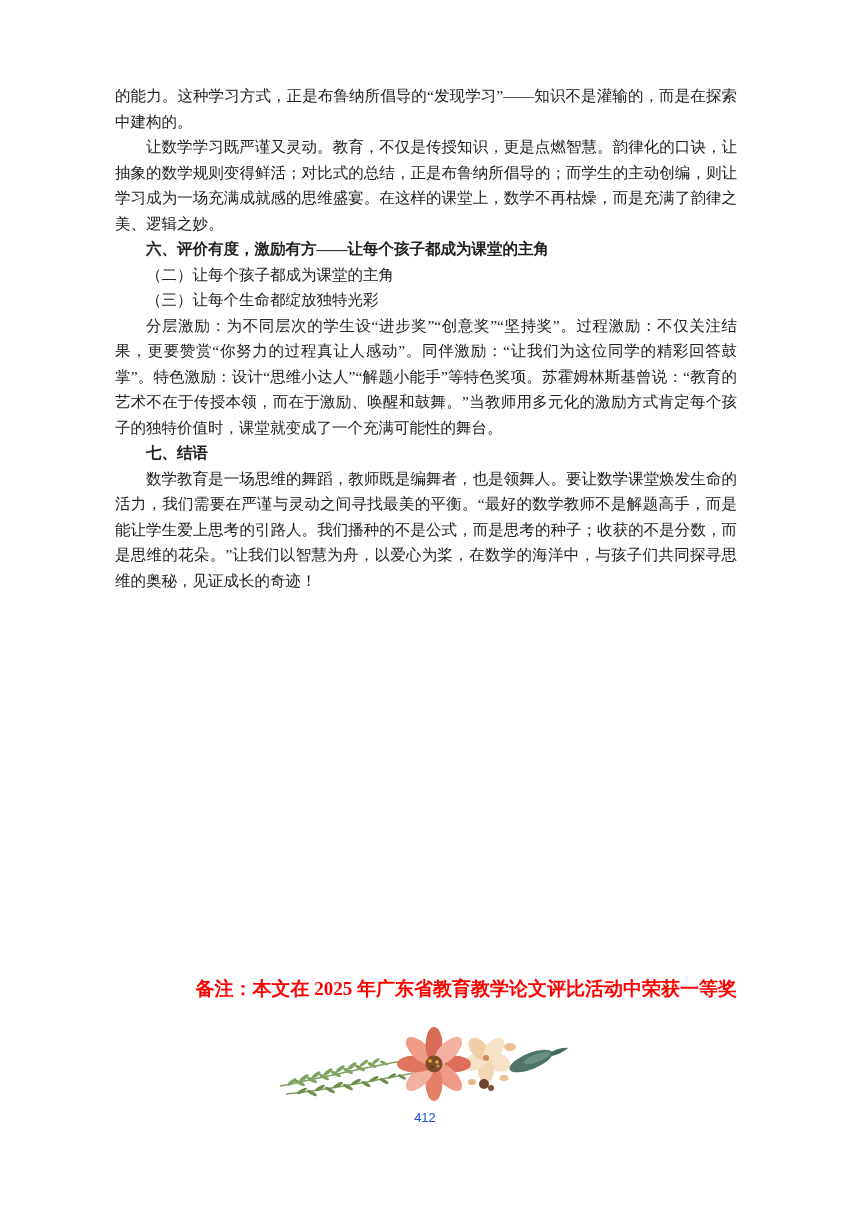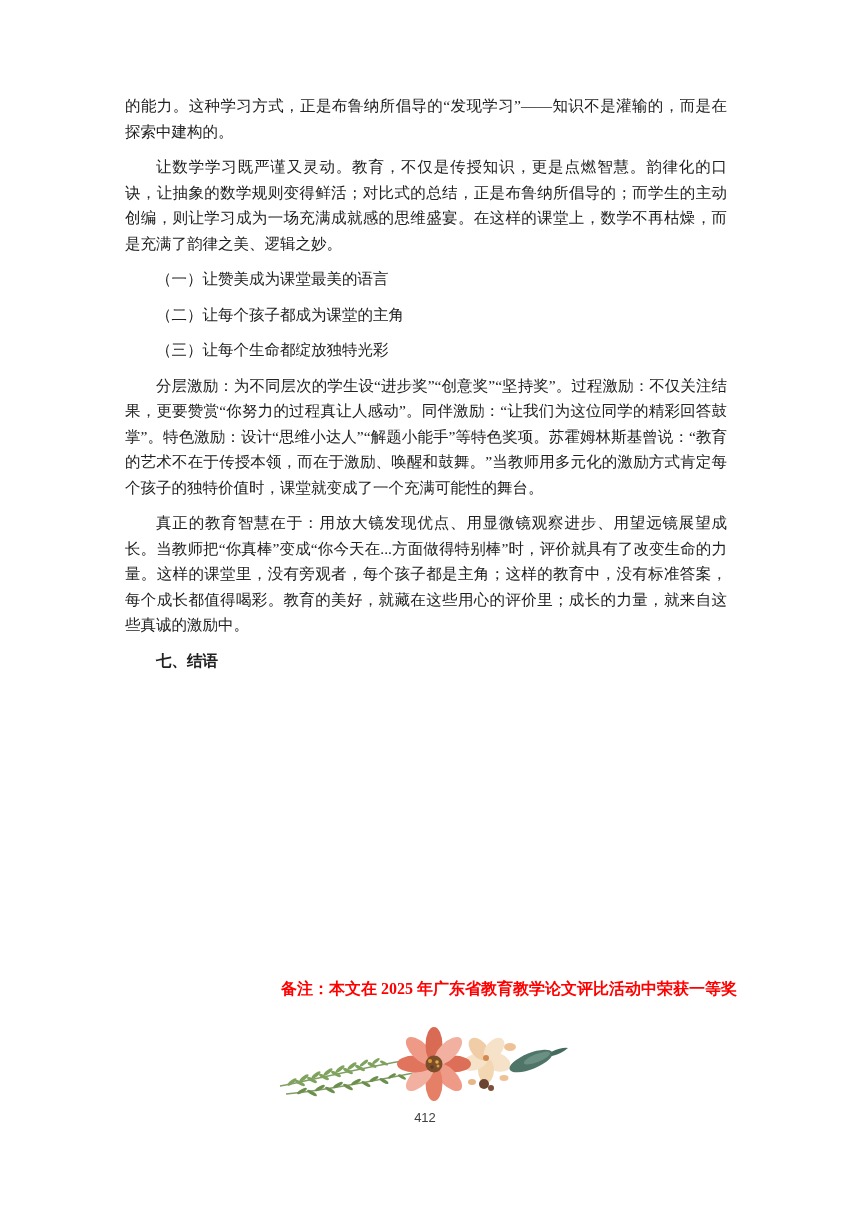--- a/index.html
+++ b/index.html
@@ -15,74 +15,74 @@
     overflow: hidden;
     font-family: "Liberation Serif", "DejaVu Serif", serif;
   }
   .content {
     position: absolute;
     left: 115px;
     top: 83px;
     width: 622px;
   }
   .content p {
-    margin: 10px;
+    margin: 0;
     font-size: 15.5px;
     line-height: 25.5px;
     color: #212121;
     text-align: justify;
     text-indent: 2em;
     word-break: break-all;
   }
   .content p.noindent { text-indent: 0; }
   .content p.bold { font-weight: 700; }
   .award-note {
     position: absolute;
     left: 115px;
     top: 978px;
     width: 622px;
     margin: 0;
     font-family: "Liberation Serif", "DejaVu Serif", serif;
-    font-size: 16px;
+    font-size: 19px;
     line-height: 22px;
     font-weight: 700;
     color: #ff0000;
     text-align: right;
   }
   .flower-wrap {
     position: absolute;
     left: 115px;
     top: 1020px;
     width: 622px;
     text-align: center;
   }
   .page-number {
     position: absolute;
     left: 0;
     top: 1110px;
     width: 850px;
     text-align: center;
     font-family: "Liberation Sans", sans-serif;
     font-size: 13px;
-    color: #404040;
+    color: #1d4ed8;
   }
 </style>
 </head>
 <body>
 
 <div class="page">
   <div class="content">
     <p class="noindent">的能力。这种学习方式，正是布鲁纳所倡导的“发现学习”——知识不是灌输的，而是在探索中建构的。</p>
     <p>让数学学习既严谨又灵动。教育，不仅是传授知识，更是点燃智慧。韵律化的口诀，让抽象的数学规则变得鲜活；对比式的总结，正是布鲁纳所倡导的；而学生的主动创编，则让学习成为一场充满成就感的思维盛宴。在这样的课堂上，数学不再枯燥，而是充满了韵律之美、逻辑之妙。</p>
-    <p>（一）让赞美成为课堂最美的语言</p>
+    <p class="bold">六、评价有度，激励有方——让每个孩子都成为课堂的主角</p>
     <p>（二）让每个孩子都成为课堂的主角</p>
     <p>（三）让每个生命都绽放独特光彩</p>
     <p>分层激励：为不同层次的学生设“进步奖”“创意奖”“坚持奖”。过程激励：不仅关注结果，更要赞赏“你努力的过程真让人感动”。同伴激励：“让我们为这位同学的精彩回答鼓掌”。特色激励：设计“思维小达人”“解题小能手”等特色奖项。苏霍姆林斯基曾说：“教育的艺术不在于传授本领，而在于激励、唤醒和鼓舞。”当教师用多元化的激励方式肯定每个孩子的独特价值时，课堂就变成了一个充满可能性的舞台。</p>
-    <p>真正的教育智慧在于：用放大镜发现优点、用显微镜观察进步、用望远镜展望成长。当教师把“你真棒”变成“你今天在...方面做得特别棒”时，评价就具有了改变生命的力量。这样的课堂里，没有旁观者，每个孩子都是主角；这样的教育中，没有标准答案，每个成长都值得喝彩。教育的美好，就藏在这些用心的评价里；成长的力量，就来自这些真诚的激励中。</p>
     <p class="bold">七、结语</p>
+    <p>数学教育是一场思维的舞蹈，教师既是编舞者，也是领舞人。要让数学课堂焕发生命的活力，我们需要在严谨与灵动之间寻找最美的平衡。“最好的数学教师不是解题高手，而是能让学生爱上思考的引路人。我们播种的不是公式，而是思考的种子；收获的不是分数，而是思维的花朵。”让我们以智慧为舟，以爱心为桨，在数学的海洋中，与孩子们共同探寻思维的奥秘，见证成长的奇迹！</p>
   </div>
 
   <p class="award-note">备注：本文在 2025 年广东省教育教学论文评比活动中荣获一等奖</p>
 
   <div class="flower-wrap">
     <svg width="300" height="88" viewBox="0 0 300 88">
 
       <g stroke="#7a9a5a" stroke-width="1.4" fill="none" opacity="0.95">
         <path d="M4,66 C45,58 90,47 132,40"></path>
         <path d="M10,74 C55,70 105,59 148,51"></path>

